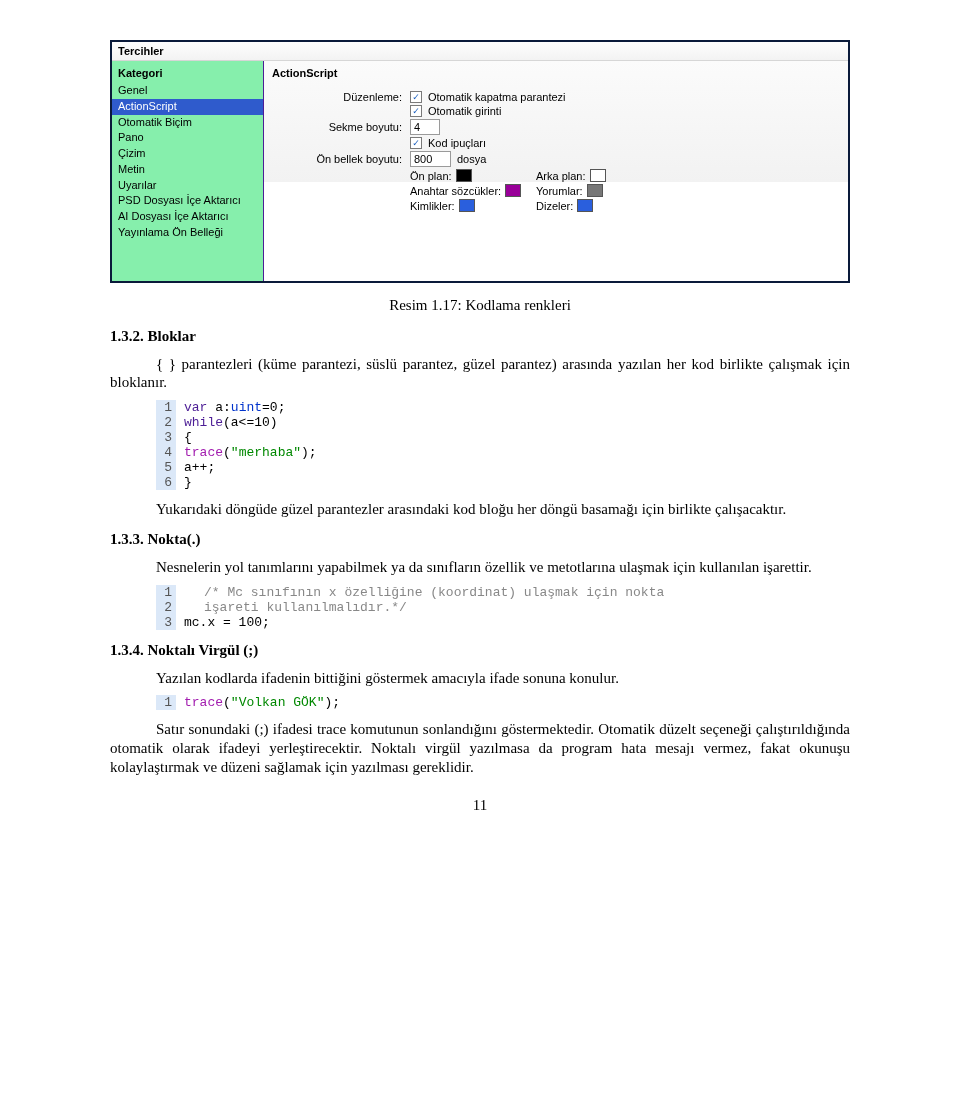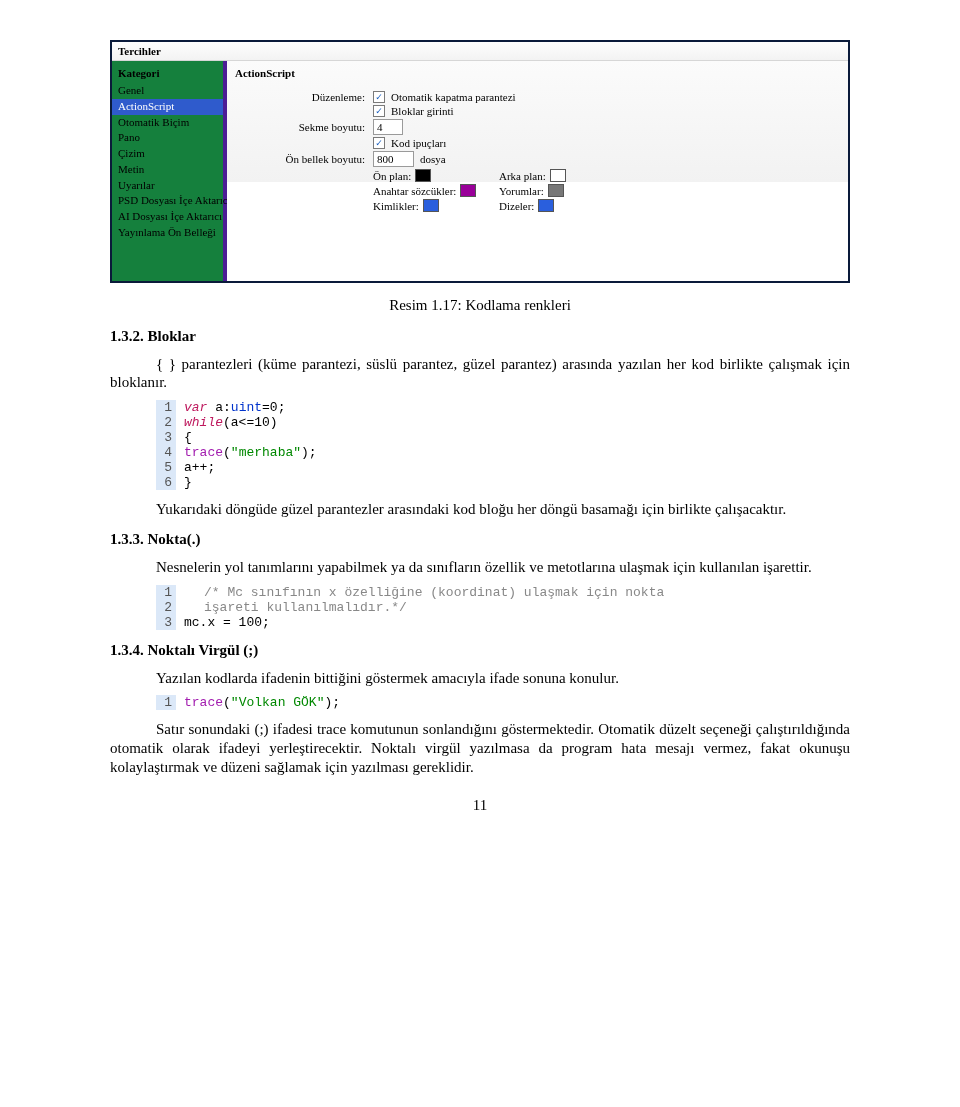--- a/index.html
+++ b/index.html
@@ -1,22 +1,22 @@
 <!DOCTYPE html>
 <html><head>
 <meta charset="utf-8">
 <style>
   * { box-sizing: border-box; margin: 0; padding: 0; }
   body { font-family: "Times New Roman", serif; font-size: 15px; color: #000; background: #fff; width: 960px; margin: 0 auto; padding: 40px 110px 30px 110px; }
   
   
-  .dlg { border: 2px solid #0a1a3a; background: #15803d; font-family: Liberation Serif, serif; font-size: 11px; color: #000; margin-bottom: 14px; }
+  .dlg { border: 2px solid #0a1a3a; background: #86efac; font-family: Liberation Sans, sans-serif; font-size: 11px; color: #000; margin-bottom: 14px; }
   .dlg-title { background: linear-gradient(#fdfdfd,#f3f3f3); padding: 3px 6px; font-weight: bold; border-bottom: 1px solid #d6d6d6; }
   .dlg-body { display: flex; }
-  .dlg-cat { width: 115px; border-right: 4px solid #4c1d95; padding: 4px 0 40px 0; }
+  .dlg-cat { width: 152px; border-right: 1px solid #4c1d95; padding: 4px 0 40px 0; }
   .dlg-cat .hdr { font-weight: bold; padding: 2px 6px 4px; }
   .dlg-cat .itm { padding: 1px 6px; white-space: nowrap; line-height: 1.25; }
   .dlg-cat .itm.sel { background: #2f5bcc; color: #fff; }
   .dlg-panel { flex: 1; padding: 4px 8px 60px 8px; background: linear-gradient(#fbfbfb 0,#f2f2f2 55%,#fff 55%,#fff 100%); }
   .dlg-panel .hdr { font-weight: bold; padding: 2px 0 10px 0; }
   .dlg-row { display: flex; align-items: center; margin: 2px 0; justify-content: center; }
   .dlg-row .lbl { width: 138px; text-align: right; padding-right: 8px; }
   .dlg-row .ctl { flex: 1; display: flex; align-items: center; gap: 6px; flex-wrap: wrap; }
   .dlg-row .ctl .pair { display: flex; align-items: center; gap: 4px; min-width: 120px; }
   .cb { width: 12px; height: 12px; border: 1px solid #7a7a7a; background: #fff; display: inline-flex; align-items: center; justify-content: center; font-size: 9px; line-height: 1; color: #1a5fbf; }
@@ -30,21 +30,21 @@
   .fig-caption { text-align: center; font-weight: normal; margin: 14px 0 14px; }
   .h2 { font-weight: bold; margin: 12px 0 10px; }
   p.body { text-align: justify; margin: 0 0 8px 0; line-height: 1.25; }
   .indent { text-indent: 46px; }
   .pagenum { text-align: center; margin-top: 20px; }
   
   
   .code { font-family: Consolas, "Courier New", monospace; font-size: 13px; margin: 4px 0 10px 46px; }
   .code .row { display: flex; }
   .code .ln { background: #dbe8f8; color: #555; width: 20px; text-align: right; padding-right: 4px; margin-right: 8px; }
-  .code .tok-kw { color: #be185d; font-style: italic; }
+  .code .tok-kw { color: #4c1d95; }
   .code .tok-type { color: #0033cc; }
   .code .tok-str { color: #008800; }
   .code .tok-fn { color: #a21caf; }
   .code .tok-cm { color: #888; margin-left: 20px; }
   .code .tok-txt { color: #000; }
 </style>
 </head>
 <body>
 
 <div class="dlg">
@@ -72,21 +72,21 @@
         <div class="lbl">Düzenleme:</div>
         <div class="ctl">
           <span class="cb chk"></span>
           <span>Otomatik kapatma parantezi</span>
         </div>
       </div>
       <div class="dlg-row">
         <div class="lbl"></div>
         <div class="ctl">
           <span class="cb chk"></span>
-          <span>Bloklar girinti</span>
+          <span>Otomatik girinti</span>
         </div>
       </div>
       <div class="dlg-row">
         <div class="lbl">Sekme boyutu:</div>
         <div class="ctl">
           <input class="txtin w30" value="4" style="">
         </div>
       </div>
       <div class="dlg-row">
         <div class="lbl"></div>

